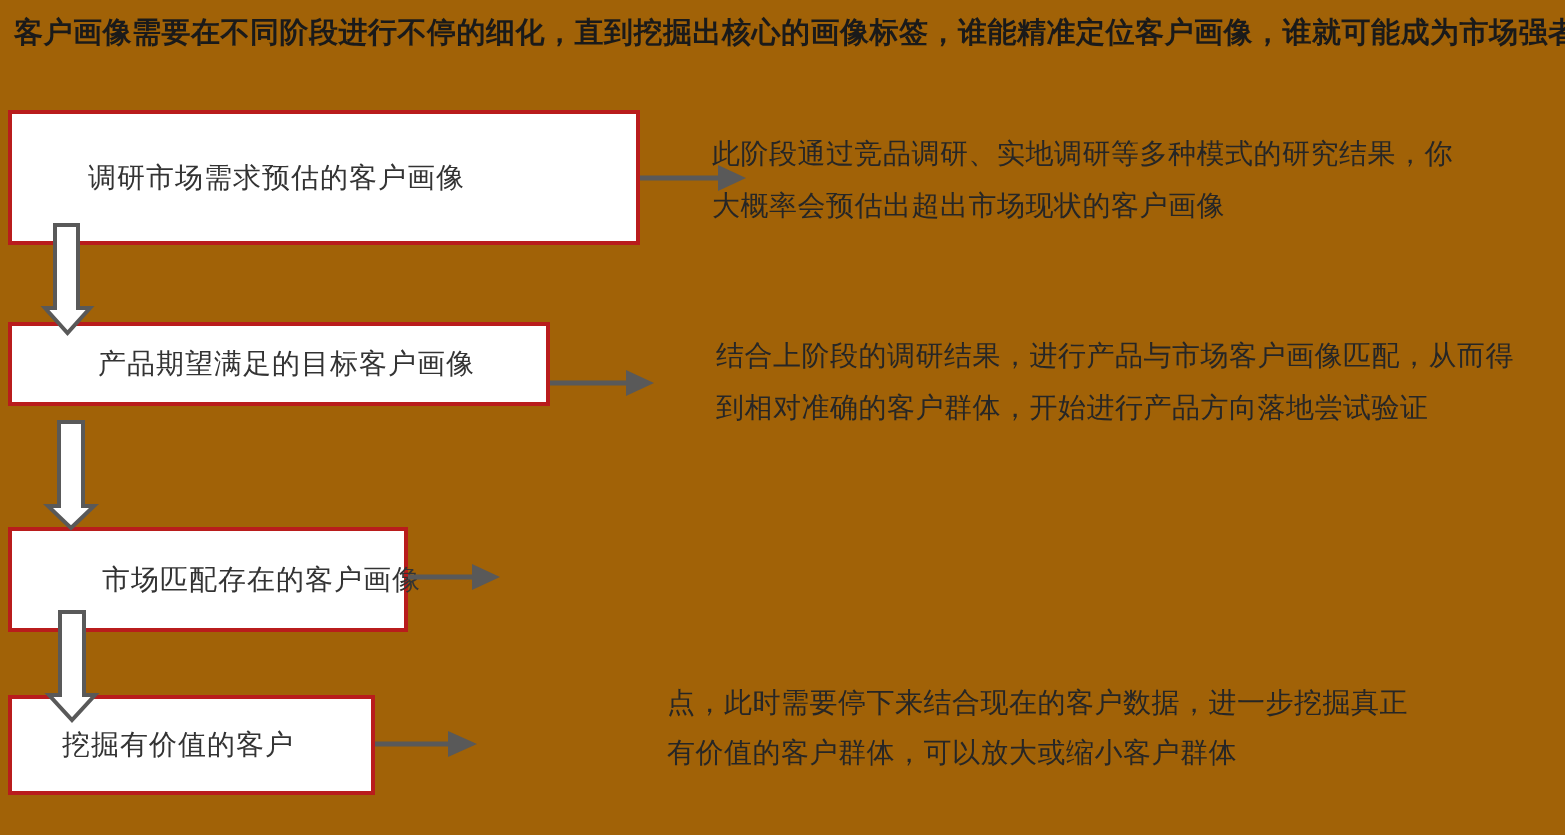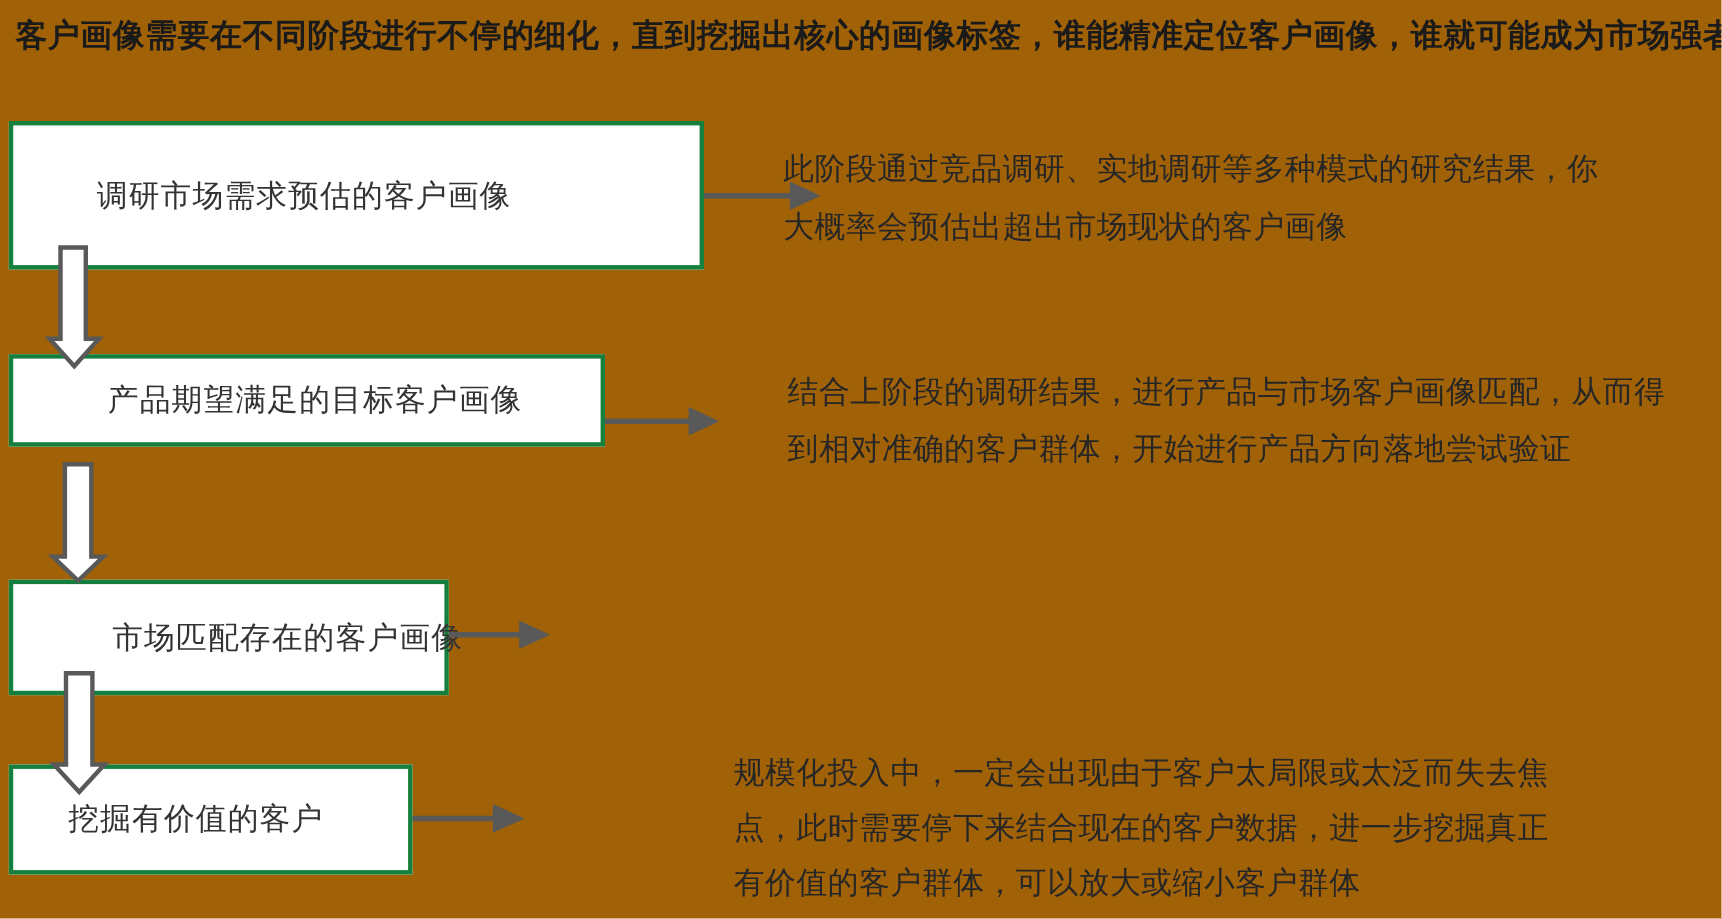--- a/index.html
+++ b/index.html
@@ -21,21 +21,21 @@
     top: 13px;
     font-size: 29px;
     font-weight: 700;
     color: #1a1a1a;
     letter-spacing: 0.5px;
     white-space: nowrap;
   }
   .flow-box {
     position: absolute;
     box-sizing: border-box;
-    border: 4px solid #15803d;
+    border: 4px solid #b91c1c;
     background: #ffffff;
     display: flex;
     align-items: center;
   }
   .flow-box .box-label {
     font-size: 28px;
     color: #333333;
     letter-spacing: 1px;
     white-space: nowrap;
   }
@@ -104,21 +104,20 @@
 
   <div class="step-desc" id="desc-1">
     <div class="desc-line">此阶段通过竞品调研、实地调研等多种模式的研究结果，你</div>
     <div class="desc-line">大概率会预估出超出市场现状的客户画像</div>
   </div>
   <div class="step-desc" id="desc-2">
     <div class="desc-line">结合上阶段的调研结果，进行产品与市场客户画像匹配，从而得</div>
     <div class="desc-line">到相对准确的客户群体，开始进行产品方向落地尝试验证</div>
   </div>
   <div class="step-desc" id="desc-4">
-    <div class="desc-line">规模化投入中，一定会出现由于客户太局限或太泛而失去焦</div>
     <div class="desc-line">点，此时需要停下来结合现在的客户数据，进一步挖掘真正</div>
     <div class="desc-line">有价值的客户群体，可以放大或缩小客户群体</div>
   </div>
 
   <svg class="arrow-overlay" viewBox="0 0 1565 835" xmlns="http://www.w3.org/2000/svg">
 
     <g>
       <polygon class="down-arrow-shape" points="55,225 78,225 78,308 90,308 67.5,333 45,308 55,308"></polygon>
     </g>
     <g>

